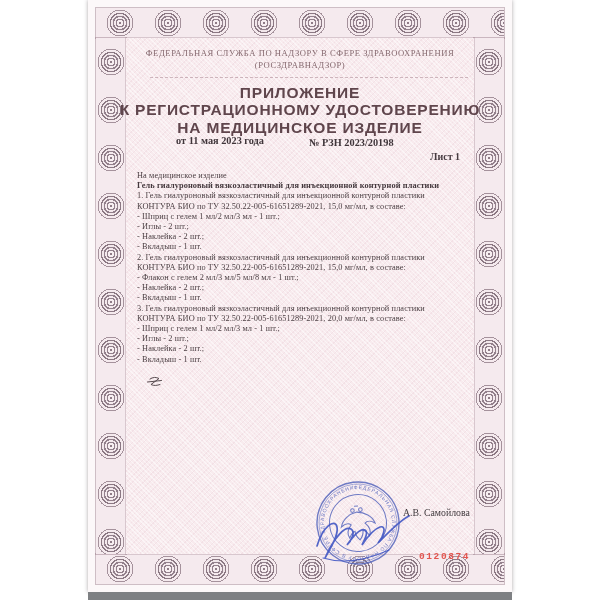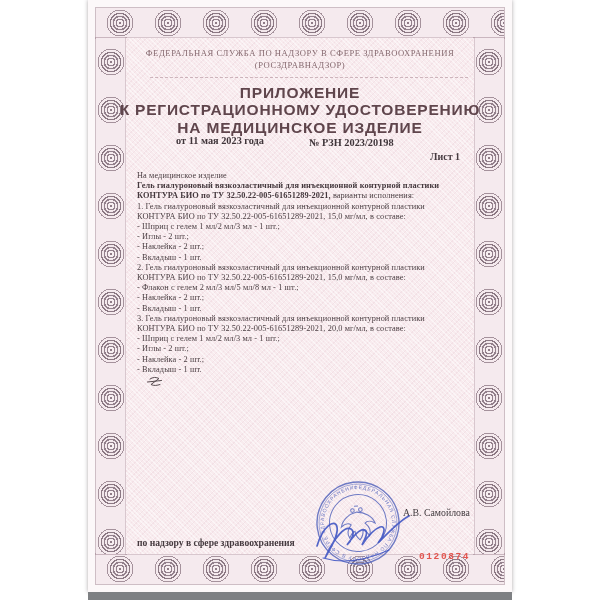--- a/index.html
+++ b/index.html
@@ -74,21 +74,20 @@
     <div class="abs ctr title" style="top:101px">К РЕГИСТРАЦИОННОМУ УДОСТОВЕРЕНИЮ</div>
     <div class="abs ctr title" style="top:119px">НА МЕДИЦИНСКОЕ ИЗДЕЛИЕ</div>
 
     <div class="abs meta" style="left:88px;top:135px">от 11 мая 2023 года</div>
     <div class="abs meta" style="left:221px;top:137px">№  РЗН 2023/20198</div>
     <div class="abs sheet" style="left:342px;top:151px">Лист 1</div>
 
     <div class="abs bodyblock">
         <div><span>На медицинское изделие</span></div>
         <div><span class="bb">Гель гиалуроновый вязкоэластичный для инъекционной контурной пластики</span></div>
-        <div><span class="bb">КОНТУРА БИО по ТУ 32.50.22-005-61651289-2021,</span><span> варианты исполнения:</span></div>
         <div><span>1. Гель гиалуроновый вязкоэластичный для инъекционной контурной пластики</span></div>
         <div><span>КОНТУРА БИО по ТУ 32.50.22-005-61651289-2021, 15,0 мг/мл, в составе:</span></div>
         <div><span>- Шприц с гелем 1 мл/2 мл/3 мл - 1 шт.;</span></div>
         <div><span>- Иглы - 2 шт.;</span></div>
         <div><span>- Наклейка - 2 шт.;</span></div>
         <div><span>- Вкладыш - 1 шт.</span></div>
         <div><span>2. Гель гиалуроновый вязкоэластичный для инъекционной контурной пластики</span></div>
         <div><span>КОНТУРА БИО по ТУ 32.50.22-005-61651289-2021, 15,0 мг/мл, в составе:</span></div>
         <div><span>- Флакон с гелем 2 мл/3 мл/5 мл/8 мл - 1 шт.;</span></div>
         <div><span>- Наклейка - 2 шт.;</span></div>
@@ -98,21 +97,20 @@
         <div><span>- Шприц с гелем 1 мл/2 мл/3 мл - 1 шт.;</span></div>
         <div><span>- Иглы - 2 шт.;</span></div>
         <div><span>- Наклейка - 2 шт.;</span></div>
         <div><span>- Вкладыш - 1 шт.</span></div>
       </div>
 
     <svg class="abs endmark" width="17" height="12" viewBox="0 0 17 12">
       <path d="M4 3 C7 1 10 1 13 2.5 L5 8.5 C8 10 11 9.5 14 8.5 M1.5 6 L15.5 4.5" fill="none" stroke="#564a4e" stroke-width="1" stroke-linecap="round"></path>
     </svg>
 
-    <div class="abs signer" style="top:537px">по надзору в сфере здравоохранения</div>
     <div class="abs name">А.В. Самойлова</div>
 
     <div class="abs serial">0120874</div>
 
     <svg class="abs stampbox" width="132" height="104" viewBox="0 0 132 104">
       <g transform="rotate(-7 57 49)" stroke="#5767bd" fill="none" opacity="0.85">
         <circle cx="57" cy="49" r="41" stroke-width="1.4"></circle>
         <circle cx="57" cy="49" r="39" stroke-width="0.6"></circle>
         <circle cx="57" cy="49" r="28.5" stroke-width="1"></circle>
         <path d="M57 38 C49 39 42 44 40 51 C44 48 48 48 50 50 C46 54 45 59 47 63

